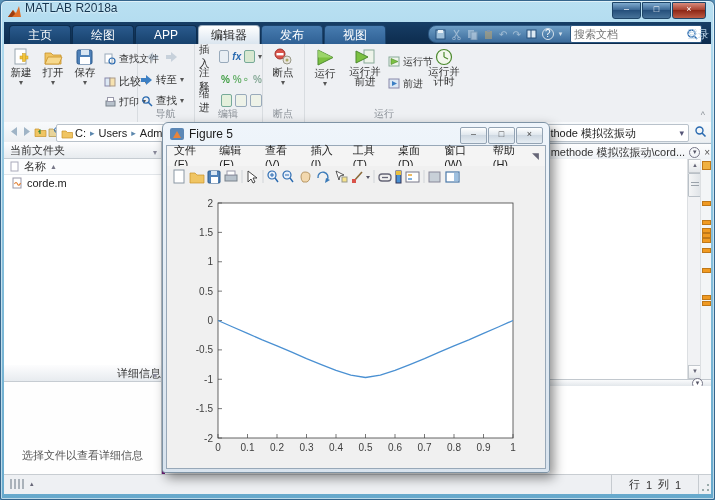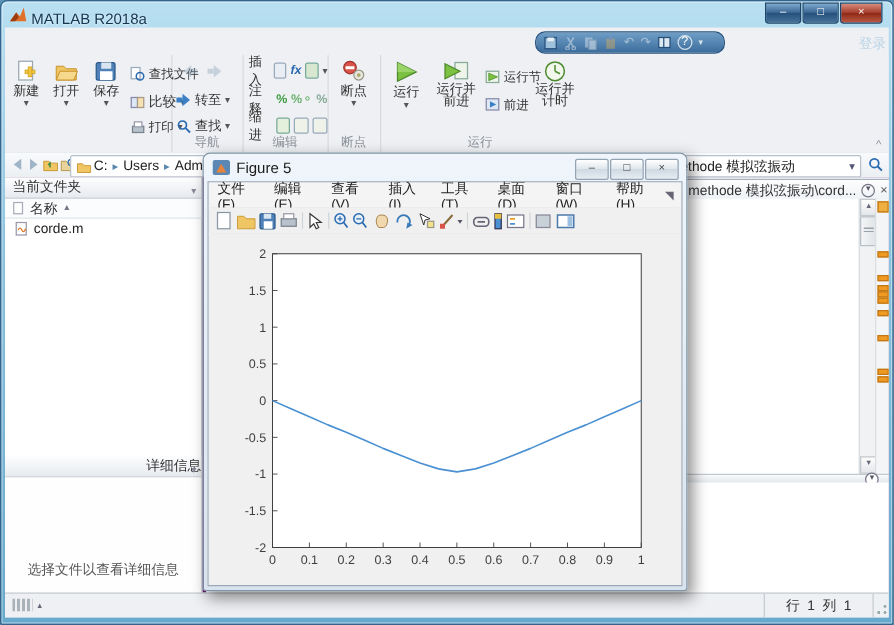--- a/index.html
+++ b/index.html
@@ -1,21 +1,21 @@
 <!DOCTYPE html>
 <html><head>
 <meta charset="utf-8">
 <style>
   html,body{margin:0;padding:0;background:#777;font-family:"Liberation Sans","DejaVu Sans",sans-serif;}
   #stage{position:relative;width:715px;height:500px;overflow:hidden;background:#5a93b8;}
   .abs{position:absolute;}
 
   
   #mainwin{position:absolute;inset:0;background:linear-gradient(180deg,#b9e0f2 0%,#8cc3de 40%,#67a9cc 100%);border:1px solid #35658c;border-radius:6px 6px 2px 2px;box-shadow:inset 0 0 0 1px rgba(255,255,255,.55);}
-  #titlebar{position:absolute;left:0;top:0;right:0;height:21px;display:flex;align-items:flex-end;}
+  #titlebar{position:absolute;left:0;top:0;right:0;height:21px;display:flex;align-items:flex-start;}
   #win-title{font-size:12px;color:#14344f;margin-left:5px;text-shadow:0 1px 2px rgba(255,255,255,.8);}
   .winbtns{position:absolute;top:1px;right:8px;display:flex;}
   .wbtn{width:27px;height:15px;margin-left:1px;border:1px solid #1e4568;border-radius:0 0 3px 3px;background:linear-gradient(#7fabd0,#35618e 50%,#26507c 50%,#477299);color:#fff;font-size:9px;line-height:13px;text-align:center;}
   .wbtn.close{width:32px;background:linear-gradient(#d98b7c,#a33a28 50%,#8e2716 50%,#bb5a44);}
 
   #client{position:absolute;left:3px;right:3px;top:21px;bottom:5px;background:#eef0f3;overflow:hidden;}
 
   
   #tabstrip{position:absolute;left:0;top:0;right:0;height:22px;background:linear-gradient(#173e66,#0d2c4e);}
   .rtab{position:absolute;top:3px;height:19px;width:60px;line-height:19px;text-align:center;font-size:12px;border-radius:4px 4px 0 0;color:#fff;}
@@ -125,20 +125,28 @@
       <span id="win-title" style="margin-left:24px">MATLAB R2018a</span>
       <div class="winbtns">
         <div class="wbtn">–</div>
         <div class="wbtn">□</div>
         <div class="wbtn close">×</div>
       </div>
     </div>
 
     <div id="client">
 
+      <div id="tabstrip">
+          <div class="rtab dark" style="left: 5px;">主页</div>
+          <div class="rtab dark" style="left: 68px;">绘图</div>
+          <div class="rtab dark" style="left: 131px;">APP</div>
+          <div class="rtab active" style="left: 194px;">编辑器</div>
+          <div class="rtab mid" style="left: 257px;">发布</div>
+          <div class="rtab mid" style="left: 320px;">视图</div>
+        </div>
       <div id="quickbar">
         <svg class="qicon">
             <rect x="1" y="1" width="9" height="9" fill="#9fc0da" stroke="#26507c"></rect>
             <rect x="3" y="1" width="5" height="3" fill="#e8f0f6"></rect>
           </svg>
         <svg class="qicon" style="opacity:.5">
             <path d="M3,1 L8,9 M8,1 L3,9" stroke="#dfe9f2" stroke-width="1.2" fill="none"></path>
             <circle cx="3" cy="9.5" r="1.4" fill="none" stroke="#dfe9f2"></circle>
             <circle cx="8" cy="9.5" r="1.4" fill="none" stroke="#dfe9f2"></circle>
           </svg>
@@ -151,20 +159,27 @@
             <rect x="4" y="1" width="3" height="2" fill="#99a"></rect>
           </svg>
         <span style="opacity:.5;color:#e6eef5;font-size:10px">↶</span>
         <span style="opacity:.5;color:#e6eef5;font-size:10px">↷</span>
         <svg class="qicon">
             <rect x="1" y="1" width="9" height="8" fill="#dce8f2" stroke="#26507c"></rect>
             <line x1="5" y1="1" x2="5" y2="9" stroke="#26507c"></line>
           </svg>
         <span style="color:#fff;font-size:10px;border:1px solid #d6e2ec;border-radius:50%;width:10px;height:10px;line-height:10px;text-align:center">?</span>
         <span style="color:#d6e2ec;font-size:7px">▾</span>
+      </div>
+      <div id="searchbox">
+        <input placeholder="搜索文档" style="">
+        <svg width="13" height="13" style="margin-right:2px">
+            <circle cx="5.5" cy="5.5" r="3.5" fill="none" stroke="#2a6ab0" stroke-width="1.4"></circle>
+            <line x1="8" y1="8" x2="11" y2="11" stroke="#2a6ab0" stroke-width="1.6"></line>
+          </svg>
       </div>
       <span id="signin">登录</span>
 
       <div id="ribbon">
 
         <div class="rsec" style="left:0;width:133px">
           <div class="bigbtn" style="left:2px">
             <svg width="20" height="18" style="margin:0 auto">
                 <rect x="4" y="1" width="11" height="15" fill="#fff" stroke="#9aa7b2"></rect>
                 <rect x="9" y="8" width="8" height="3" fill="#f2c43d" stroke="#c89a1a" stroke-width=".5"></rect>

